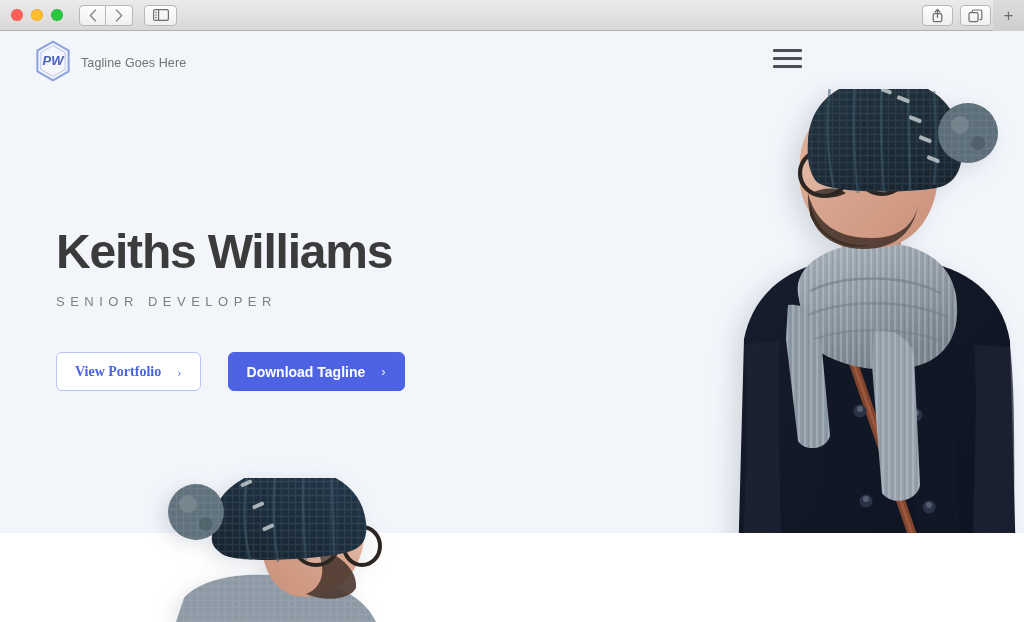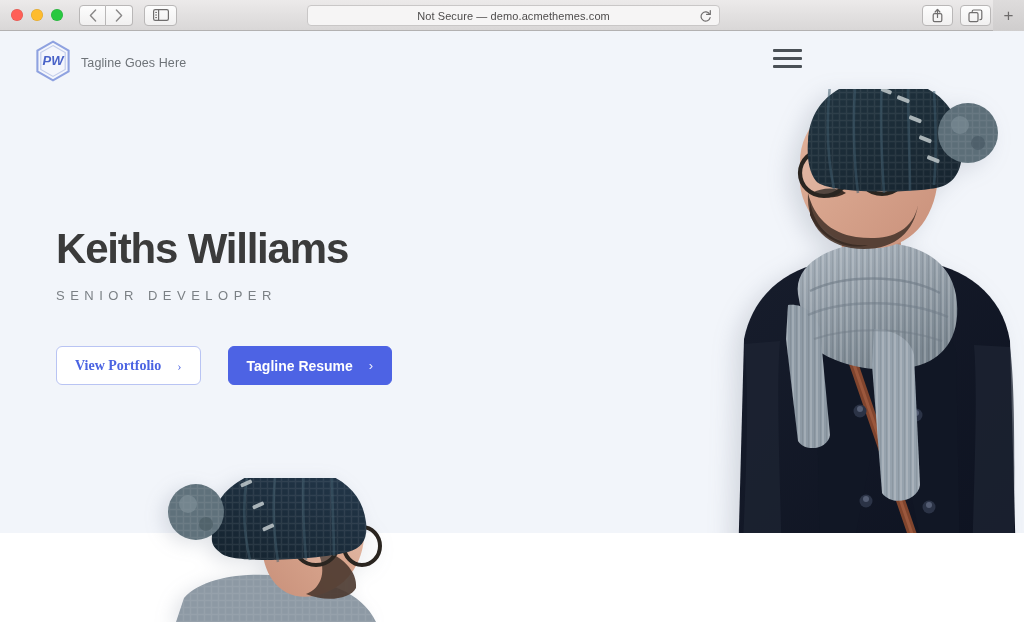--- a/index.html
+++ b/index.html
@@ -77,21 +77,21 @@
   #menu-toggle {
     position:absolute; right:34px; top:18px;
     width:29px; display:flex; flex-direction:column; gap:5px;
     cursor:pointer;
   }
   #menu-toggle span { display:block; height:3px; background:#4a5056; border-radius:1px; }
 
   
   #hero-copy { position:absolute; left:56px; top:197px; z-index:20; }
   #hero-name {
-    font-size:42px; font-weight:bold; color:#3b3b3b;
+    font-size:48px; font-weight:bold; color:#3b3b3b;
     letter-spacing:-1.2px; line-height:1;
   }
   #hero-role {
     margin-top:18px; font-size:13px; color:#7b8085;
     letter-spacing:5.5px; font-weight:normal;
   }
   #hero-buttons { display:flex; gap:27px; margin-top:43px; }
   .btn {
     height:39px; border-radius:6px; display:inline-flex; align-items:center;
     font-size:14px; font-weight:bold; cursor:pointer; padding:0 18px; gap:16px;
@@ -134,29 +134,20 @@
   <div class="chrome-btn sidebar-btn">
     <svg width="16" height="12" viewBox="0 0 16 12">
       <rect x="0.6" y="0.6" width="14.8" height="10.8" rx="1.6" fill="none" stroke="#6f6d6d" stroke-width="1.2"></rect>
       <line x1="5.6" y1="0.8" x2="5.6" y2="11.2" stroke="#6f6d6d" stroke-width="1.2"></line>
       <line x1="2.2" y1="3.4" x2="4" y2="3.4" stroke="#6f6d6d" stroke-width="1"></line>
       <line x1="2.2" y1="6" x2="4" y2="6" stroke="#6f6d6d" stroke-width="1"></line>
       <line x1="2.2" y1="8.6" x2="4" y2="8.6" stroke="#6f6d6d" stroke-width="1"></line>
     </svg>
   </div>
 
-  <div id="url-bar">
-    <span id="url-text">Not Secure — demo.acmethemes.com</span>
-    <span id="reload-icon">
-      <svg width="13" height="15" viewBox="0 0 13 15">
-        <path d="M10.6 5.2A4.6 4.6 0 1 0 11.1 8.6" fill="none" stroke="#6f6d6d" stroke-width="1.2" stroke-linecap="round"></path>
-        <path d="M11.3 1.6v3.8H7.6" fill="none" stroke="#6f6d6d" stroke-width="1.2" stroke-linecap="round" stroke-linejoin="round"></path>
-      </svg>
-    </span>
-  </div>
 
   <div class="right-tools">
     <div class="chrome-btn">
       <svg width="13" height="15" viewBox="0 0 13 15">
         <rect x="2.2" y="5.6" width="8.6" height="8" rx="1.4" fill="none" stroke="#6f6d6d" stroke-width="1.2"></rect>
         <line x1="6.5" y1="1.6" x2="6.5" y2="9.4" stroke="#6f6d6d" stroke-width="1.2" stroke-linecap="round"></line>
         <path d="M4.1 4 6.5 1.5 8.9 4" fill="none" stroke="#6f6d6d" stroke-width="1.2" stroke-linecap="round" stroke-linejoin="round"></path>
       </svg>
     </div>
     <div class="chrome-btn">
@@ -290,21 +281,21 @@
 
     <div id="hero-copy">
       <h1 id="hero-name">Keiths Williams</h1>
       <div id="hero-role">SENIOR DEVELOPER</div>
       <div id="hero-buttons">
         <a id="btn-portfolio" class="btn">
           <span>View Portfolio</span>
           <span class="chev">›</span>
         </a>
         <a id="btn-resume" class="btn">
-          <span>Tagline Resume</span>
+          <span>Download Tagline</span>
           <span class="chev">›</span>
         </a>
       </div>
     </div>
   </div>
 
   <svg id="photo-secondary" class="photo" viewBox="0 0 240 144" preserveAspectRatio="none">
     <defs>
       <linearGradient id="skinG2" x1="1" y1="0" x2="0" y2="1">
         <stop offset="0" stop-color="#e6b79e"></stop>

